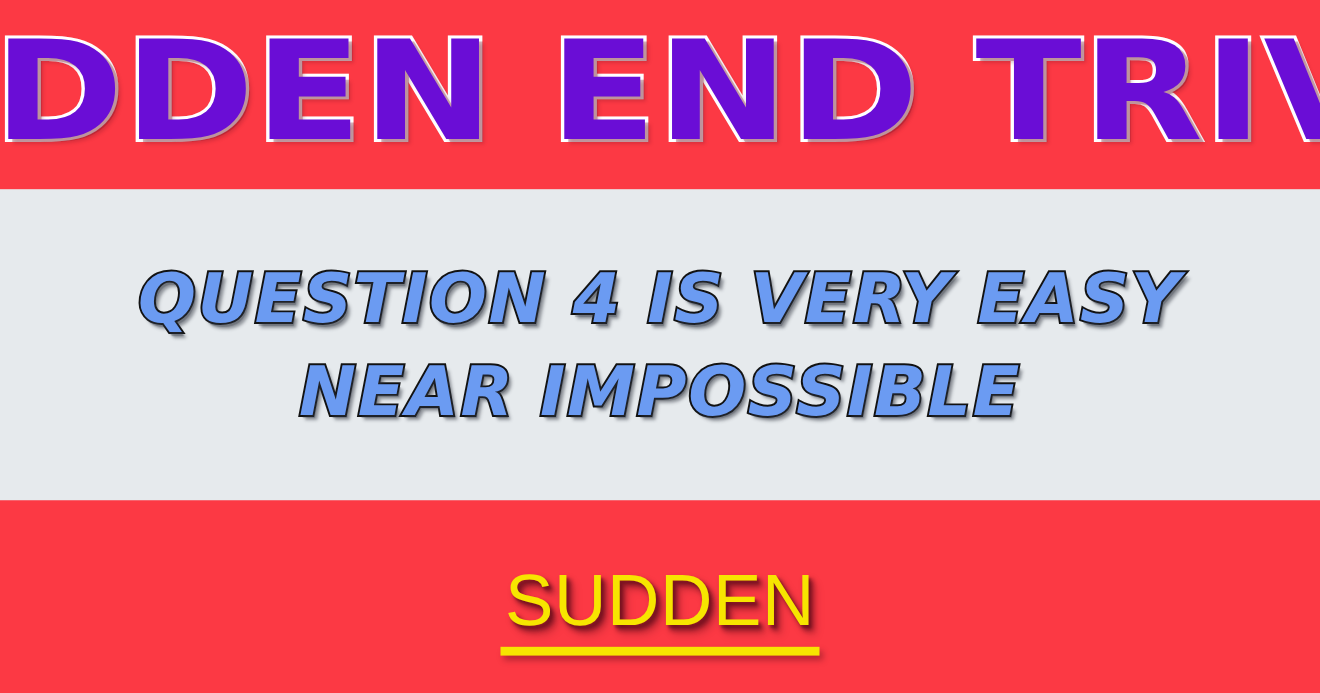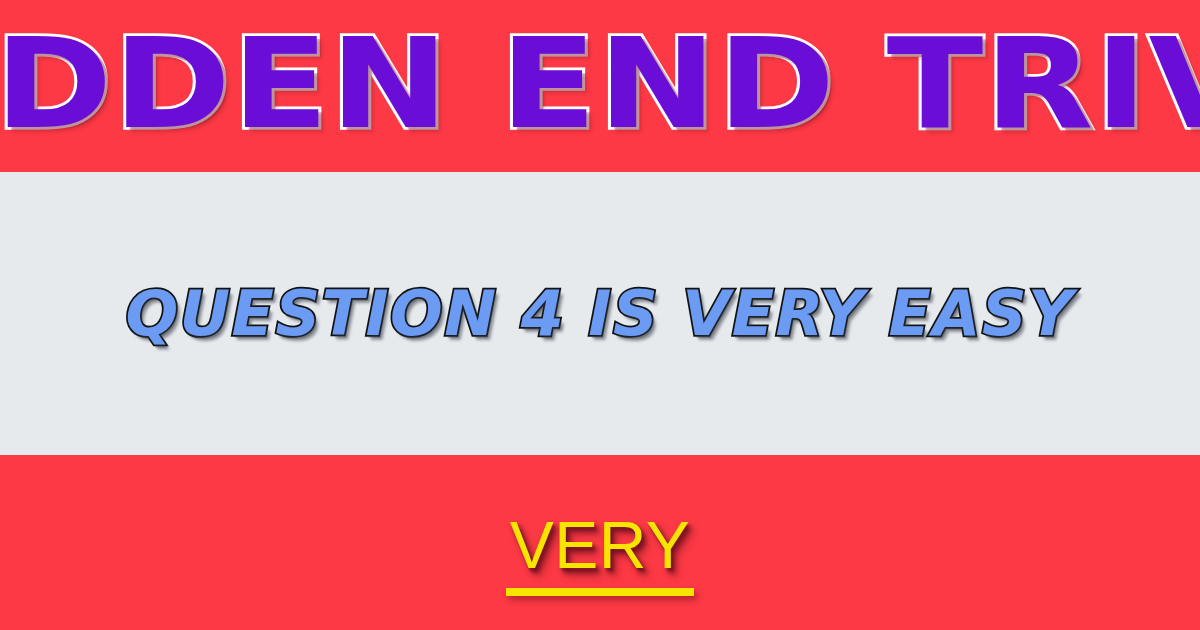--- a/index.html
+++ b/index.html
@@ -121,20 +121,21 @@
 
 <div id="page">
 
   <div class="band-title">
     <h1 class="game-title">SUDDEN END TRIVIA</h1>
   </div>
 
   <div class="band-headline">
     <p class="headline">
       <span class="headline-line">QUESTION 4 IS VERY EASY</span>
+      <span class="headline-line">NEAR IMPOSSIBLE</span>
     </p>
   </div>
 
   <div class="band-action">
-    <a class="start-link" href="#">VERY</a>
+    <a class="start-link" href="#">SUDDEN</a>
   </div>
 
 </div>
 
 </body></html>

